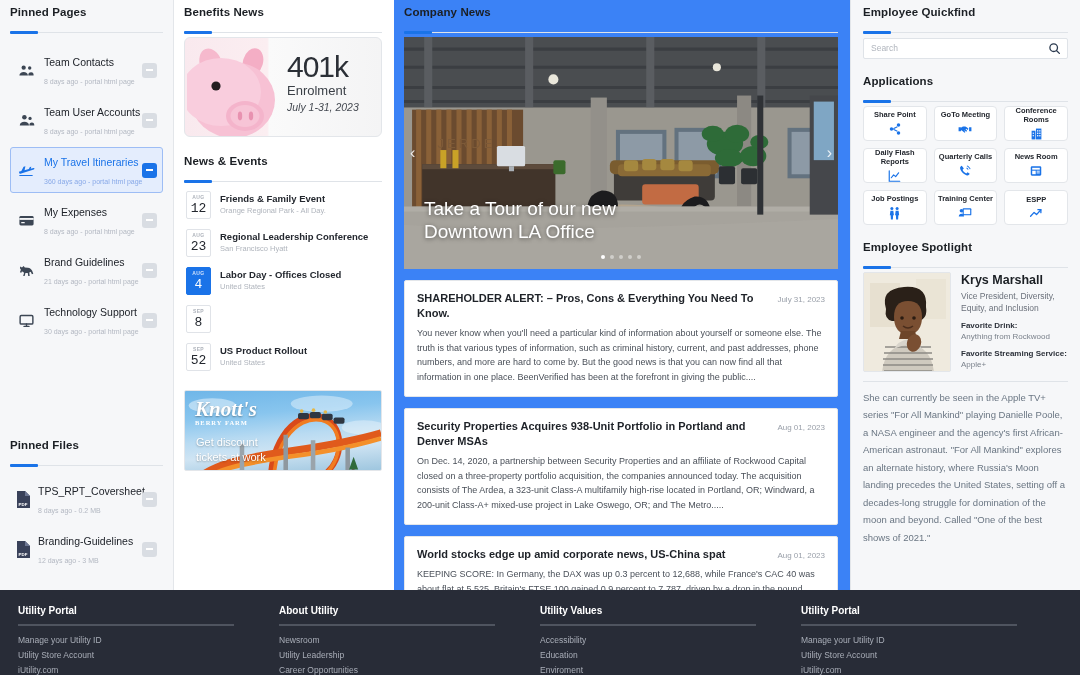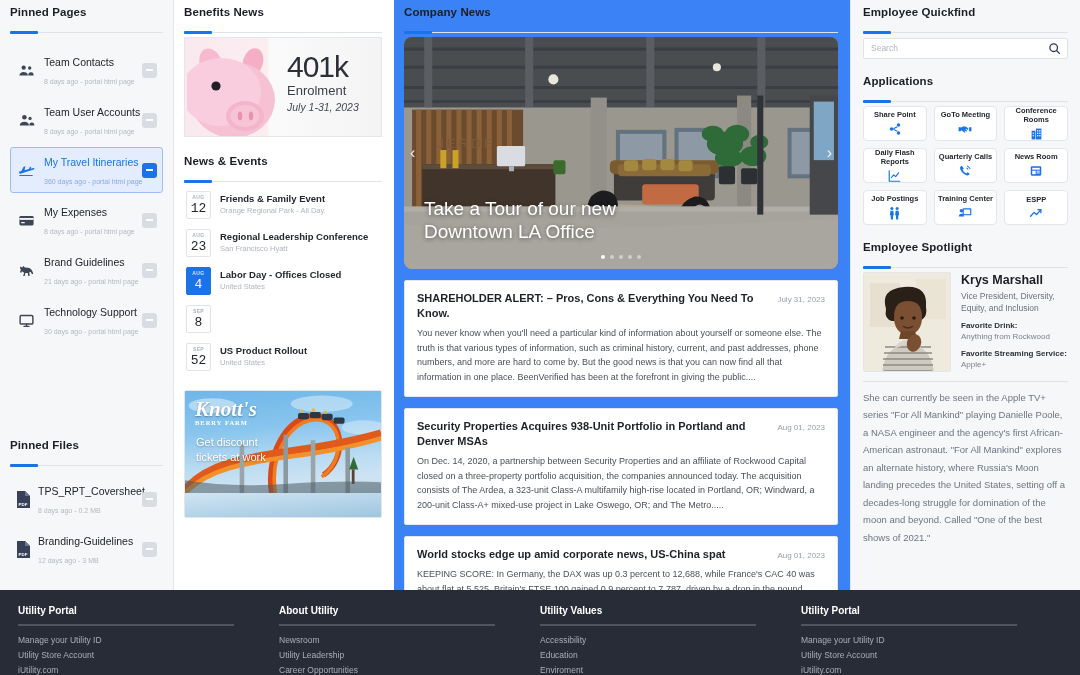--- a/index.html
+++ b/index.html
@@ -48,21 +48,21 @@
   .pin-row.active .minus-btn { background: #1a73e8; }
   .minus-btn i { display:block; width:7px; height:1.5px; background:#fff; }
   .files-head { margin-top: 96px; }
   .file-row { display:flex; align-items:center; gap:8px; padding:5px 6px; margin-bottom:4px; }
   .pdf-ico { width:14px; height:17px; flex:0 0 14px; position:relative; }
   .pdf-ico svg { display:block; }
 
   
   .mid-col { width: 220px; flex: 0 0 220px; padding: 6px 12px 0 10px; background:#fff; }
   .promo-401k {
-    margin-top: 4px; height: 100px; border: 1px solid #e3e6ea; border-radius: 0;
+    margin-top: 4px; height: 100px; border: 1px solid #e3e6ea; border-radius: 6px;
     display: flex; overflow: hidden; background: linear-gradient(90deg,#f9e9ee 0%,#fbeef1 42%,#fafafa 43%,#f4f4f5 100%);
     position: relative;
   }
   .pig-wrap { width: 100px; position: relative; flex:0 0 100px; }
   .pig { position:absolute; left:2px; top:6px; }
   .promo-txt { flex:1; padding: 14px 8px 0 2px; }
   .promo-401 { font-size: 30px; color:#2b2f36; letter-spacing:-1px; line-height:30px; font-weight: 300;}
   .promo-enrol { font-size: 13px; color:#3a3f46; line-height: 18px; font-weight: 300;}
   .promo-date { font-size: 10.5px; color:#454a52; font-style: italic; line-height: 15px;}
 
@@ -75,37 +75,37 @@
   .ev-date.hl { background:#1a73e8; border-color:#1a73e8; }
   .ev-mon { font-size:5px; color:#aeb3bb; letter-spacing:.4px; line-height:6px; font-weight:bold;}
   .ev-date.hl .ev-mon { color:#cfe0fb; }
   .ev-day { font-size:13px; color:#23272e; line-height:17px;font-family:Liberation Mono, monospace; }
   .ev-date.hl .ev-day { color:#fff; }
   .ev-info { flex:1; min-width:0; padding-top:1px; }
   .ev-title { font-size:9.5px; font-weight:bold; color:#23272e; line-height:13px; }
   .ev-sub { font-size:7.5px; color:#b0b5bd; line-height:12px; }
 
   .knotts {
-    margin-top: 14px; height: 128px; border:1px solid #e3e6ea; border-radius:2px;
+    margin-top: 14px; height: 81px; border:1px solid #e3e6ea; border-radius:2px;
     position: relative; overflow:hidden;
     background: linear-gradient(175deg,#6fb6e8 0%,#88c5ee 30%,#b9dbf2 55%,#cfe4f3 72%,#9ec6df 100%);
   }
   .kn-logo { position:absolute; left:10px; top:8px; z-index:4; }
   .kn-name { font-size:21px; color:#fff; font-weight:bold; font-style:italic; line-height:21px;
              text-shadow: 0 1px 2px rgba(0,0,0,.35); font-family:"Liberation Serif", serif; }
   .kn-sub { font-size:6.5px; color:#fff; letter-spacing:1px; font-weight:bold; margin-top:-1px;
             font-family:"Liberation Serif", serif; }
   .kn-cta { position:absolute; left:11px; top:44px; z-index:4; font-size:11px; color:#fff; line-height:15px;
             text-shadow:0 1px 2px rgba(0,0,0,.3); }
   .coaster { position:absolute; inset:0; z-index:2; }
 
   
   .center-col { flex:1; padding: 6px 12px 0 10px; background:#3b82f6; min-width:0; }
   .hero {
-    margin-top:4px; height: 232px; border-radius:8px; overflow:hidden; position:relative;
+    margin-top:4px; height: 232px; border-radius:0; overflow:hidden; position:relative;
     background:#4b4f54;
   }
   .hero-img { position:absolute; inset:0; }
   .hero-cap {
     position:absolute; left:20px; bottom:26px; color:#fff; font-size:19px; line-height:23px;
     font-weight:500; text-shadow:0 1px 4px rgba(0,0,0,.5); z-index:5;
   }
   .hero-arrow {
     position:absolute; right:6px; top:50%; transform:translateY(-50%); color:#fff; font-size:16px;
     opacity:.85; z-index:6;

